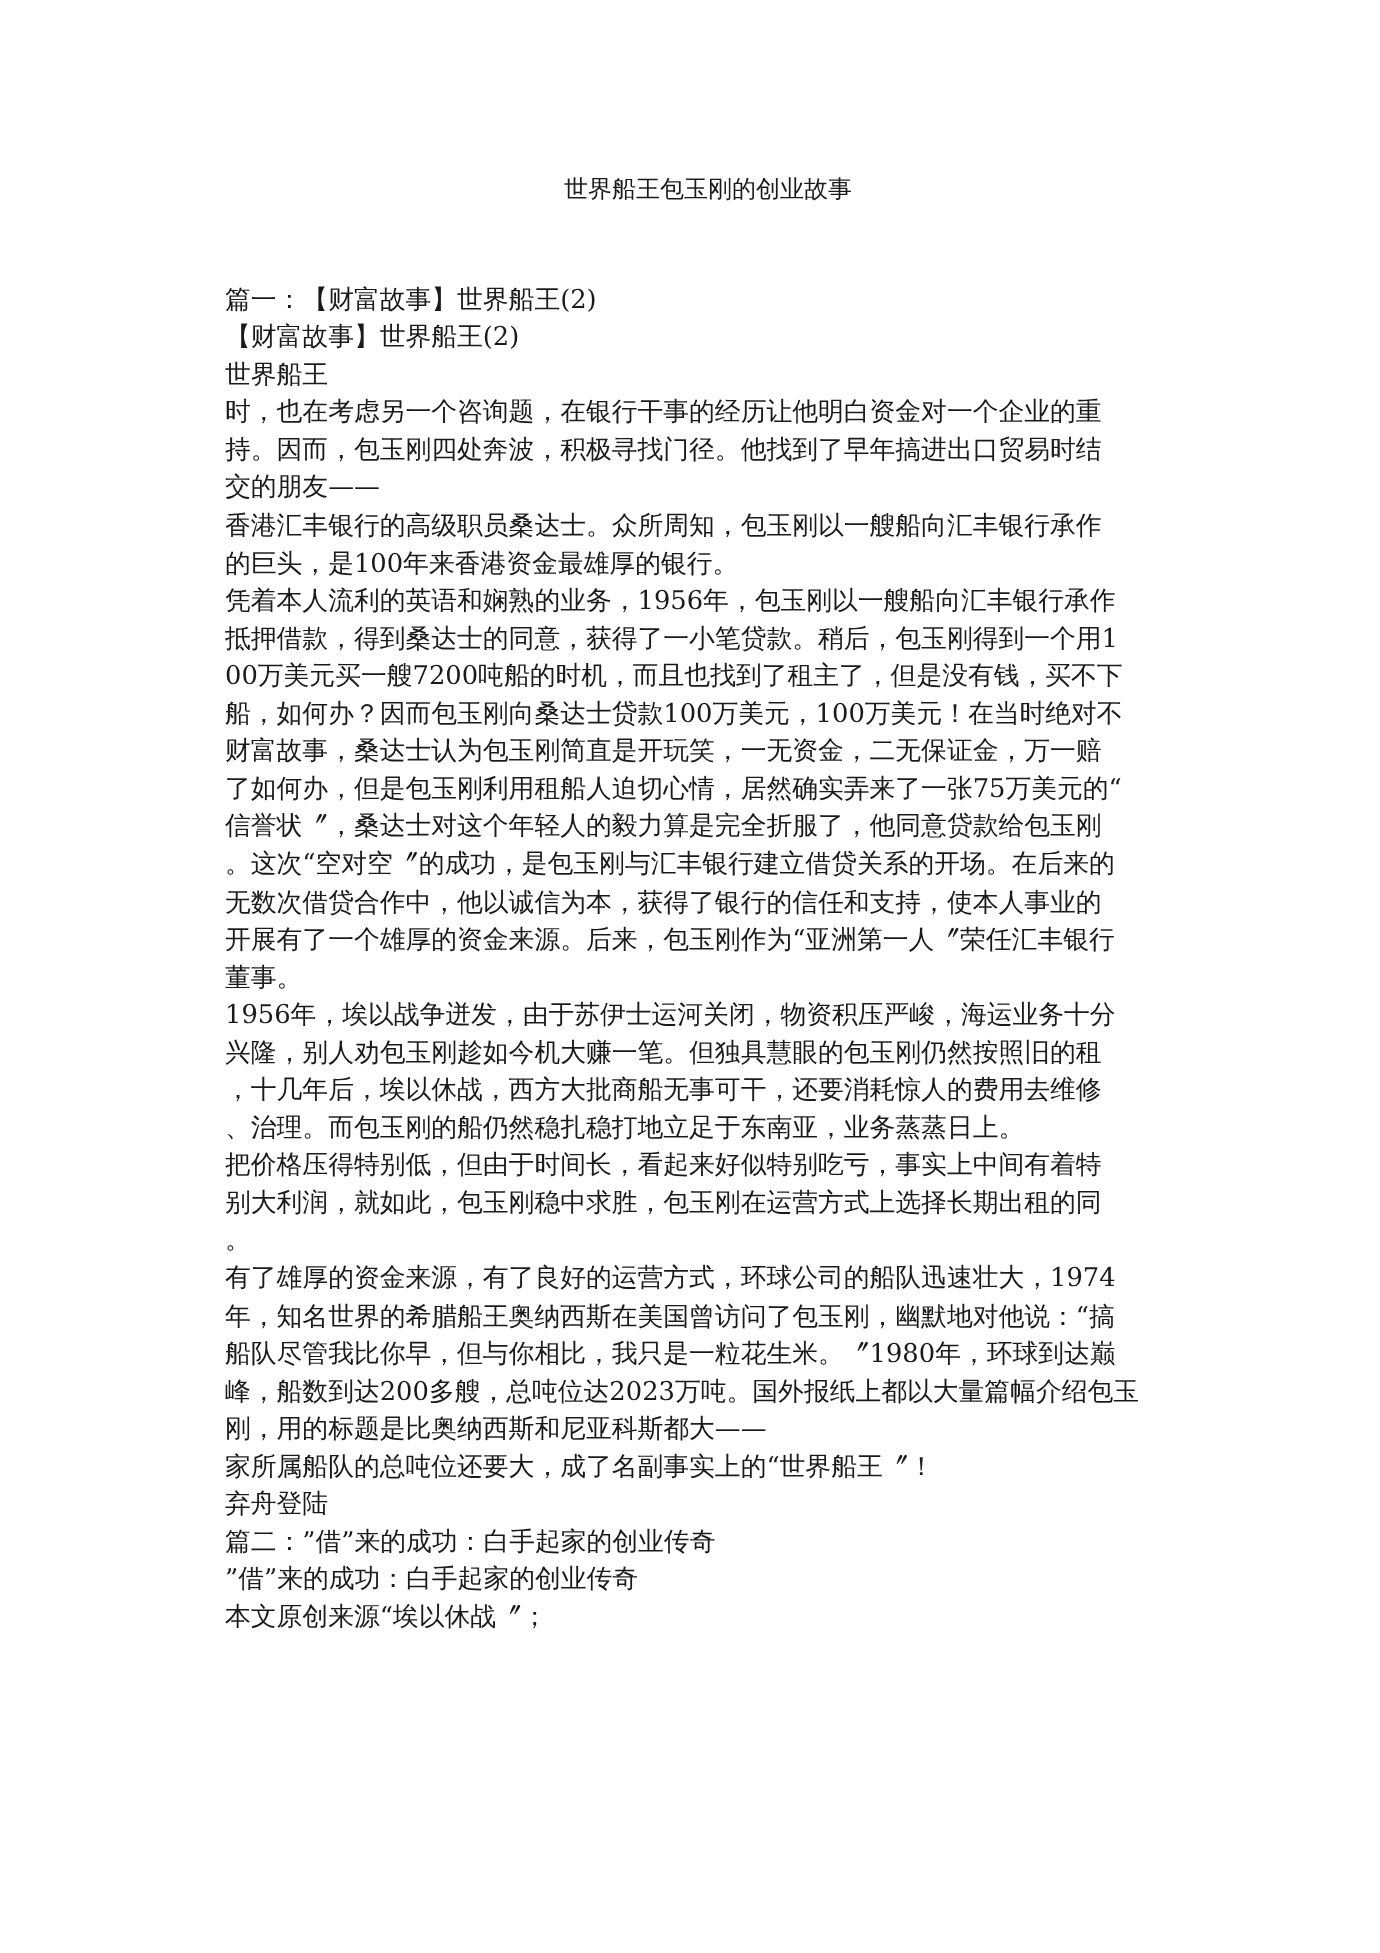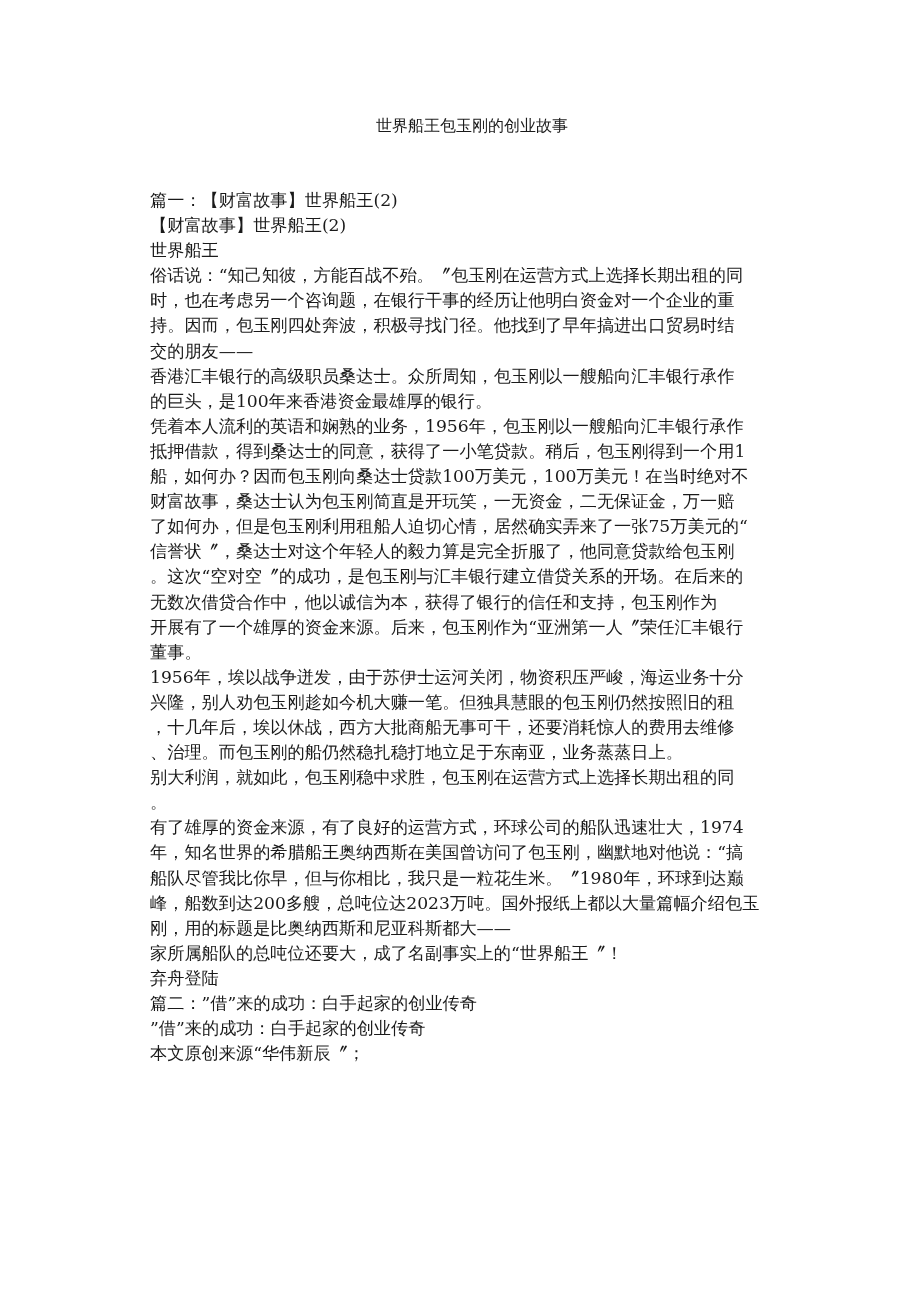--- a/index.html
+++ b/index.html
@@ -52,46 +52,47 @@
 </head>
 <body>
 
 <div class="page">
   <div class="doc-title">世界船王包玉刚的创业故事</div>
 
   <div class="body-text">
     <span class="line">篇一：【财富故事】世界船王(2)</span>
     <span class="line">【财富故事】世界船王(2)</span>
     <span class="line">世界船王</span>
-    <span class="line">俗话说：“知己知彼，方能百战不殆。〞包玉刚在运营方式上选择长期出租的同</span>
     <span class="line">时，也在考虑另一个咨询题，在银行干事的经历让他明白资金对一个企业的重</span>
     <span class="line">持。因而，包玉刚四处奔波，积极寻找门径。他找到了早年搞进出口贸易时结</span>
     <span class="line">交的朋友——</span>
     <span class="line">香港汇丰银行的高级职员桑达士。众所周知，包玉刚以一艘船向汇丰银行承作</span>
     <span class="line">的巨头，是100年来香港资金最雄厚的银行。</span>
     <span class="line">凭着本人流利的英语和娴熟的业务，1956年，包玉刚以一艘船向汇丰银行承作</span>
     <span class="line">抵押借款，得到桑达士的同意，获得了一小笔贷款。稍后，包玉刚得到一个用1</span>
+    <span class="line">00万美元买一艘7200吨船的时机，而且也找到了租主了，但是没有钱，买不下</span>
     <span class="line">船，如何办？因而包玉刚向桑达士贷款100万美元，100万美元！在当时绝对不</span>
     <span class="line">财富故事，桑达士认为包玉刚简直是开玩笑，一无资金，二无保证金，万一赔</span>
     <span class="line">了如何办，但是包玉刚利用租船人迫切心情，居然确实弄来了一张75万美元的“</span>
     <span class="line">信誉状〞，桑达士对这个年轻人的毅力算是完全折服了，他同意贷款给包玉刚</span>
     <span class="line">。这次“空对空〞的成功，是包玉刚与汇丰银行建立借贷关系的开场。在后来的</span>
-    <span class="line">无数次借贷合作中，他以诚信为本，获得了银行的信任和支持，包玉刚作为</span>
+    <span class="line">无数次借贷合作中，他以诚信为本，获得了银行的信任和支持，使本人事业的</span>
     <span class="line">开展有了一个雄厚的资金来源。后来，包玉刚作为“亚洲第一人〞荣任汇丰银行</span>
     <span class="line">董事。</span>
     <span class="line">1956年，埃以战争迸发，由于苏伊士运河关闭，物资积压严峻，海运业务十分</span>
     <span class="line">兴隆，别人劝包玉刚趁如今机大赚一笔。但独具慧眼的包玉刚仍然按照旧的租</span>
     <span class="line">，十几年后，埃以休战，西方大批商船无事可干，还要消耗惊人的费用去维修</span>
     <span class="line">、治理。而包玉刚的船仍然稳扎稳打地立足于东南亚，业务蒸蒸日上。</span>
+    <span class="line">把价格压得特别低，但由于时间长，看起来好似特别吃亏，事实上中间有着特</span>
     <span class="line">别大利润，就如此，包玉刚稳中求胜，包玉刚在运营方式上选择长期出租的同</span>
     <span class="line">。</span>
     <span class="line">有了雄厚的资金来源，有了良好的运营方式，环球公司的船队迅速壮大，1974</span>
     <span class="line">年，知名世界的希腊船王奥纳西斯在美国曾访问了包玉刚，幽默地对他说：“搞</span>
     <span class="line">船队尽管我比你早，但与你相比，我只是一粒花生米。〞1980年，环球到达巅</span>
     <span class="line">峰，船数到达200多艘，总吨位达2023万吨。国外报纸上都以大量篇幅介绍包玉</span>
     <span class="line">刚，用的标题是比奥纳西斯和尼亚科斯都大——</span>
     <span class="line">家所属船队的总吨位还要大，成了名副事实上的“世界船王〞！</span>
     <span class="line">弃舟登陆</span>
     <span class="line">篇二：”借”来的成功：白手起家的创业传奇</span>
     <span class="line">”借”来的成功：白手起家的创业传奇</span>
-    <span class="line">本文原创来源“华伟新辰〞；</span>
+    <span class="line">本文原创来源“埃以休战〞；</span>
   </div>
 </div>
 
 </body></html>

